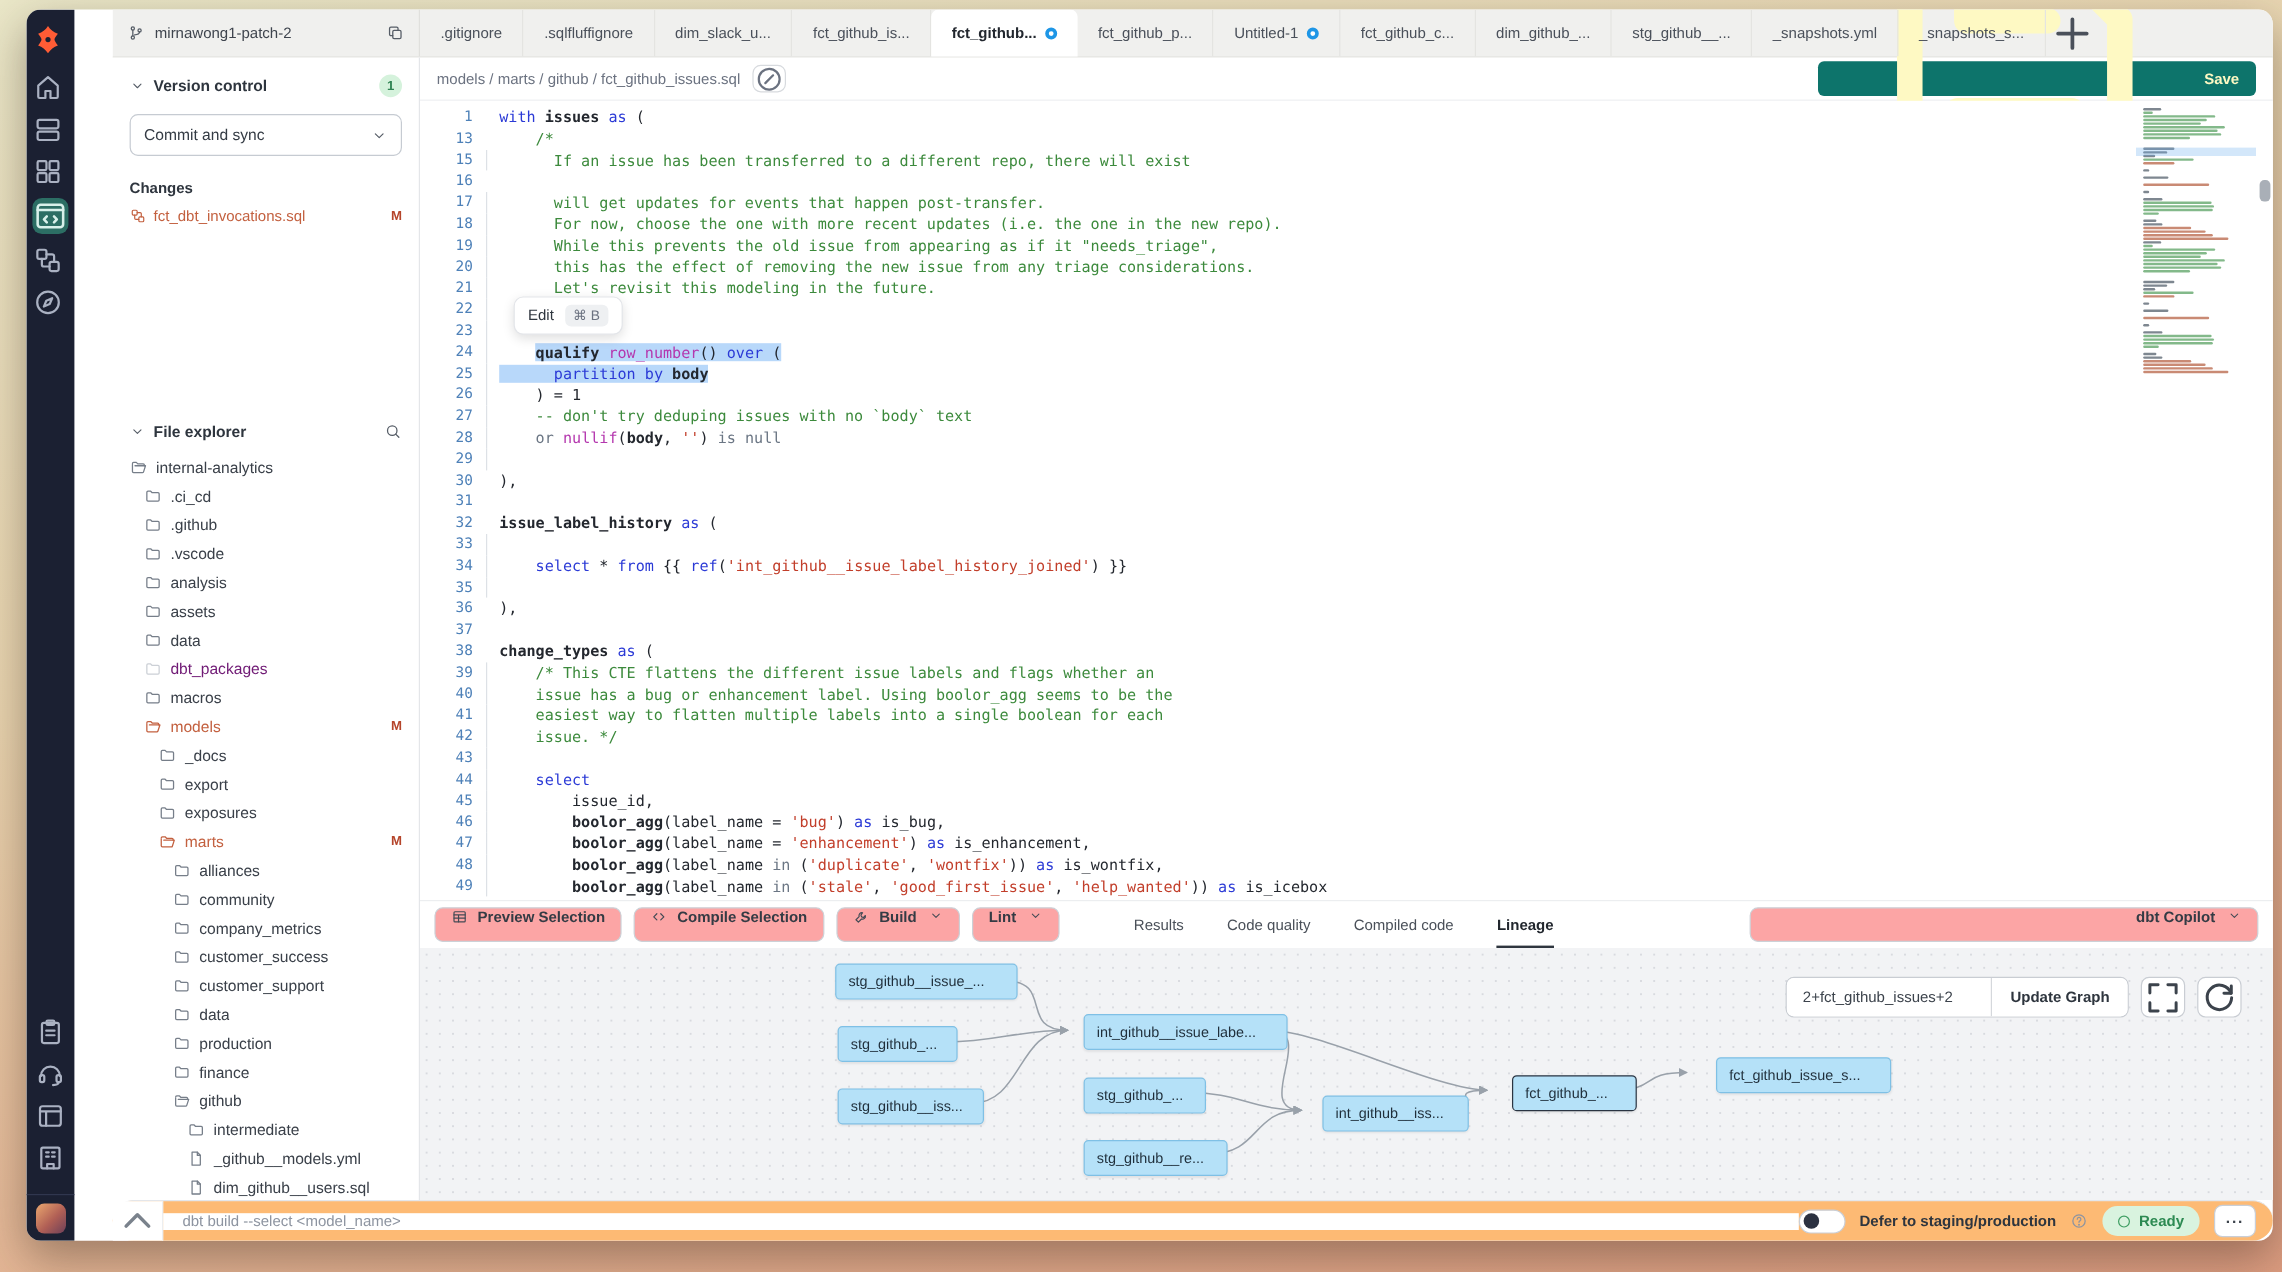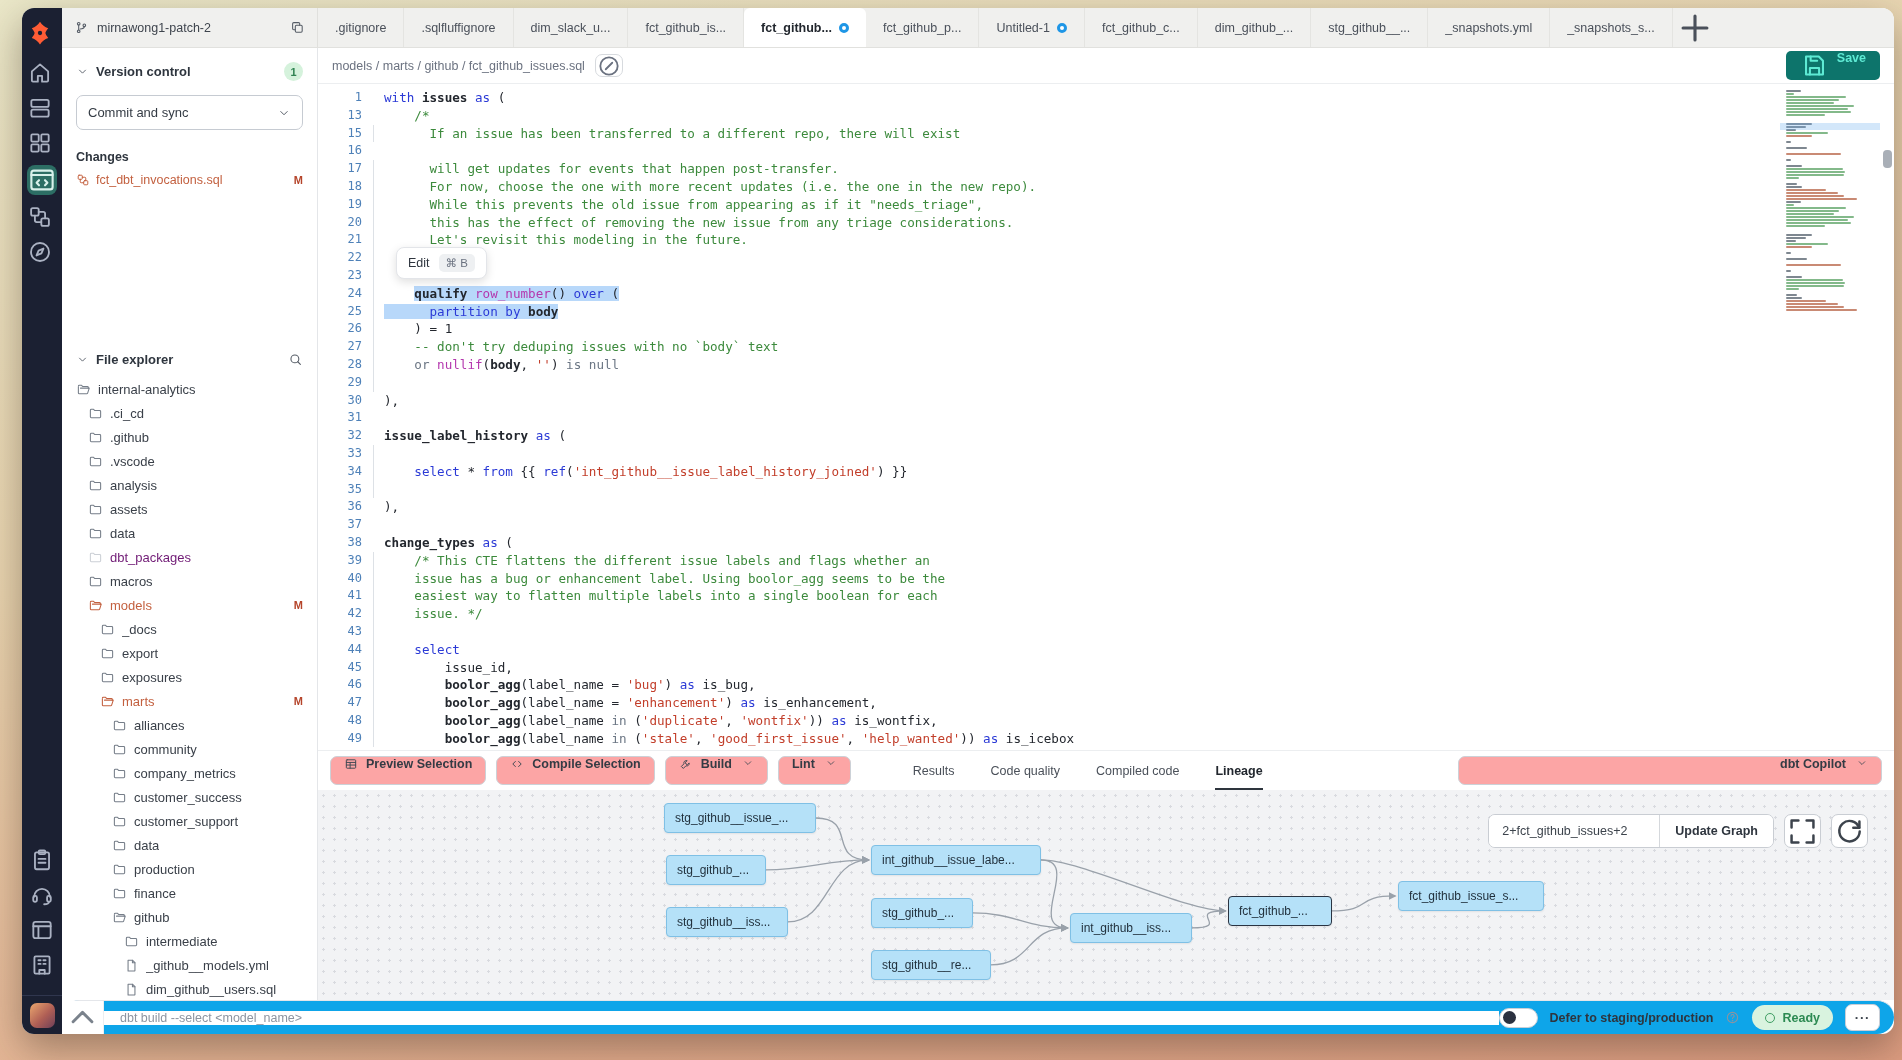--- a/index.html
+++ b/index.html
@@ -13,21 +13,21 @@
     padding:8px 0 6px;flex:none;}
   .ricon{width:26px;height:26px;color:#aab1c2;margin:9px 0;display:flex;align-items:center;justify-content:center;}
   .ricon svg{width:21px;height:21px;}
   .ricon.logo{margin:4px 0 14px;}
   .ricon.logo svg{width:26px;height:26px;}
   .ricon.active{background:#2c6e64;color:#d8f0ea;border-radius:8px;width:30px;height:30px;margin:7px 0;}
   .rail-bottom{margin-top:auto;display:flex;flex-direction:column;align-items:center;}
   .rail-sep{width:40px;border-top:1px solid #30364e;margin-top:8px;padding-top:7px;display:flex;justify-content:center;}
   .avatar{width:25px;height:25px;border-radius:7px;background:linear-gradient(135deg,#e09a6a 10%,#b05f55 55%,#6d3f58 100%);}
   
-  .col{flex:1;display:flex;flex-direction:column;min-width:0;}
+  .col{flex:1;display:flex;flex-direction:column;min-width:0;padding-left:32px;}
   .tabbar{height:40px;background:#f0f0ee;display:flex;align-items:stretch;border-bottom:1px solid #e1e1de;flex:none;}
   .branch-tab{width:256px;flex:none;display:flex;align-items:center;gap:8px;padding:0 12px;
     border-right:1px solid #e0e0dd;color:#3e444d;font-size:12.5px;}
   .branch-tab .bicon{width:15px;height:15px;color:#555c66;flex:none;}
   .branch-tab .bname{white-space:nowrap;overflow:hidden;}
   .branch-tab .copy{margin-left:auto;}
   #tabs{display:flex;align-items:stretch;min-width:0;overflow:hidden;}
   .tab{display:flex;align-items:center;gap:7px;padding:0 17px;font-size:12.5px;color:#4a505a;
     border-right:1px solid #e4e4e1;white-space:nowrap;position:relative;}
   .tab.active{background:#fff;color:#22272e;font-weight:700;margin-bottom:-1px;border-radius:6px 6px 0 0;border-right:none;}
@@ -58,22 +58,22 @@
   .trow.mod{color:#c3603f;}.trow.mod .ticon{color:#c3603f;}
   .trow.muted{color:#701a75;}.trow.muted .ticon{color:#ccd0d6;}
   .trow .tlabel{white-space:nowrap;overflow:hidden;}
   
   .main{flex:1;display:flex;flex-direction:column;min-width:0;background:#fff;}
   .crumbbar{height:36px;flex:none;display:flex;align-items:center;padding:0 14px;border-bottom:1px solid #eceef0;gap:10px;}
   .crumb{color:#6b7280;font-size:12.5px;}
   .docs-btn{width:28px;height:23px;border:1px solid #d7dade;border-radius:7px;display:flex;align-items:center;
     justify-content:center;color:#6b7280;background:#fff;}
   .docs-btn svg{width:14px;height:14px;}
-  .save-btn{margin-left:auto;background:var(--save,#0d746b);color:#5eead4;height:29px;border-radius:5px;display:flex;
-    gap:8px;padding:0 14px;font-size:12.5px;font-weight:700;border:none;}
+  .save-btn{margin-left:auto;background:var(--save,#0d746b);color:#fef9c3;height:29px;border-radius:5px;display:flex;
+    align-items:center;gap:8px;padding:0 14px;font-size:12.5px;font-weight:700;border:none;}
   .save-btn svg{width:14px;height:14px;}
   
   .editor{flex:1;position:relative;overflow:hidden;font-family:"DejaVu Sans Mono",monospace;
     font-size:12.6px;padding-top:5px;background:#fff;}
   .line{display:flex;height:17.8px;line-height:17.8px;white-space:pre;}
   .lnum{width:44px;text-align:right;color:#4e81b8;flex:none;font-size:12px;}
   .lcode{margin-left:22px;position:relative;color:#23272e;}
   .line.guide .lcode::before{content:"";position:absolute;left:-11px;top:0;bottom:0;border-left:1px solid #dde1e6;}
   .kw{color:#2b3ad6;}.com{color:#3c8a3c;}.str{color:#c23e2a;}.fn{color:#b437ae;}
   .b{color:#23272e;font-weight:700;}.kw2{color:#6b7684;}
@@ -109,21 +109,21 @@
   .lin-controls{position:absolute;top:24px;right:26px;display:flex;gap:10px;align-items:center;}
   .lsearch{display:flex;height:34px;background:#fff;border:1px solid #c9cdd3;border-radius:7px;overflow:hidden;}
   .lsearch input{border:none;outline:none;width:170px;padding:0 13px;font-size:12.5px;color:#3c434c;
     font-family:"Liberation Sans",sans-serif;}
   .lsearch .upd{border-left:1px solid #d5d8dc;display:flex;align-items:center;padding:0 15px;font-size:12.5px;
     font-weight:600;color:#2e353e;background:#fff;}
   .sqbtn{width:37px;height:34px;background:#fff;border:1px solid #c9cdd3;border-radius:7px;display:flex;
     align-items:center;justify-content:center;color:#3c434c;}
   .sqbtn svg{width:15px;height:15px;}
   
-  .statusbar{height:34px;flex:none;border-top:1px solid #e4e6ea;display:flex;align-items:center;background:#0ea5e9;border-radius:17px;}
+  .statusbar{height:34px;flex:none;border-top:1px solid #e4e6ea;display:flex;align-items:center;background:#fdba74;border-radius:17px;}
   .collapse{width:42px;height:100%;border-right:1px solid #eceef0;display:flex;align-items:center;
     justify-content:center;color:#7a828c;background:#fff;}
   .collapse svg{width:13px;height:13px;}
   .cmd{flex:1;border:none;outline:none;padding:0 16px;font-size:12.5px;color:#3c434c;font-family:"Liberation Sans",sans-serif;}
   .cmd::placeholder{color:#8d94a0;}
   .sb-right{display:flex;align-items:center;gap:12px;padding-right:14px;}
   .toggle{width:39px;height:20px;border:1px solid #c9ced6;border-radius:11px;position:relative;background:#fff;}
   .toggle .knob{position:absolute;left:3px;top:2.5px;width:13px;height:13px;background:#2b3140;border-radius:50%;}
   .defer{font-size:12.5px;font-weight:700;color:#2e353e;white-space:nowrap;}
   .helpi{width:15px;height:15px;color:#8d94a0;}

